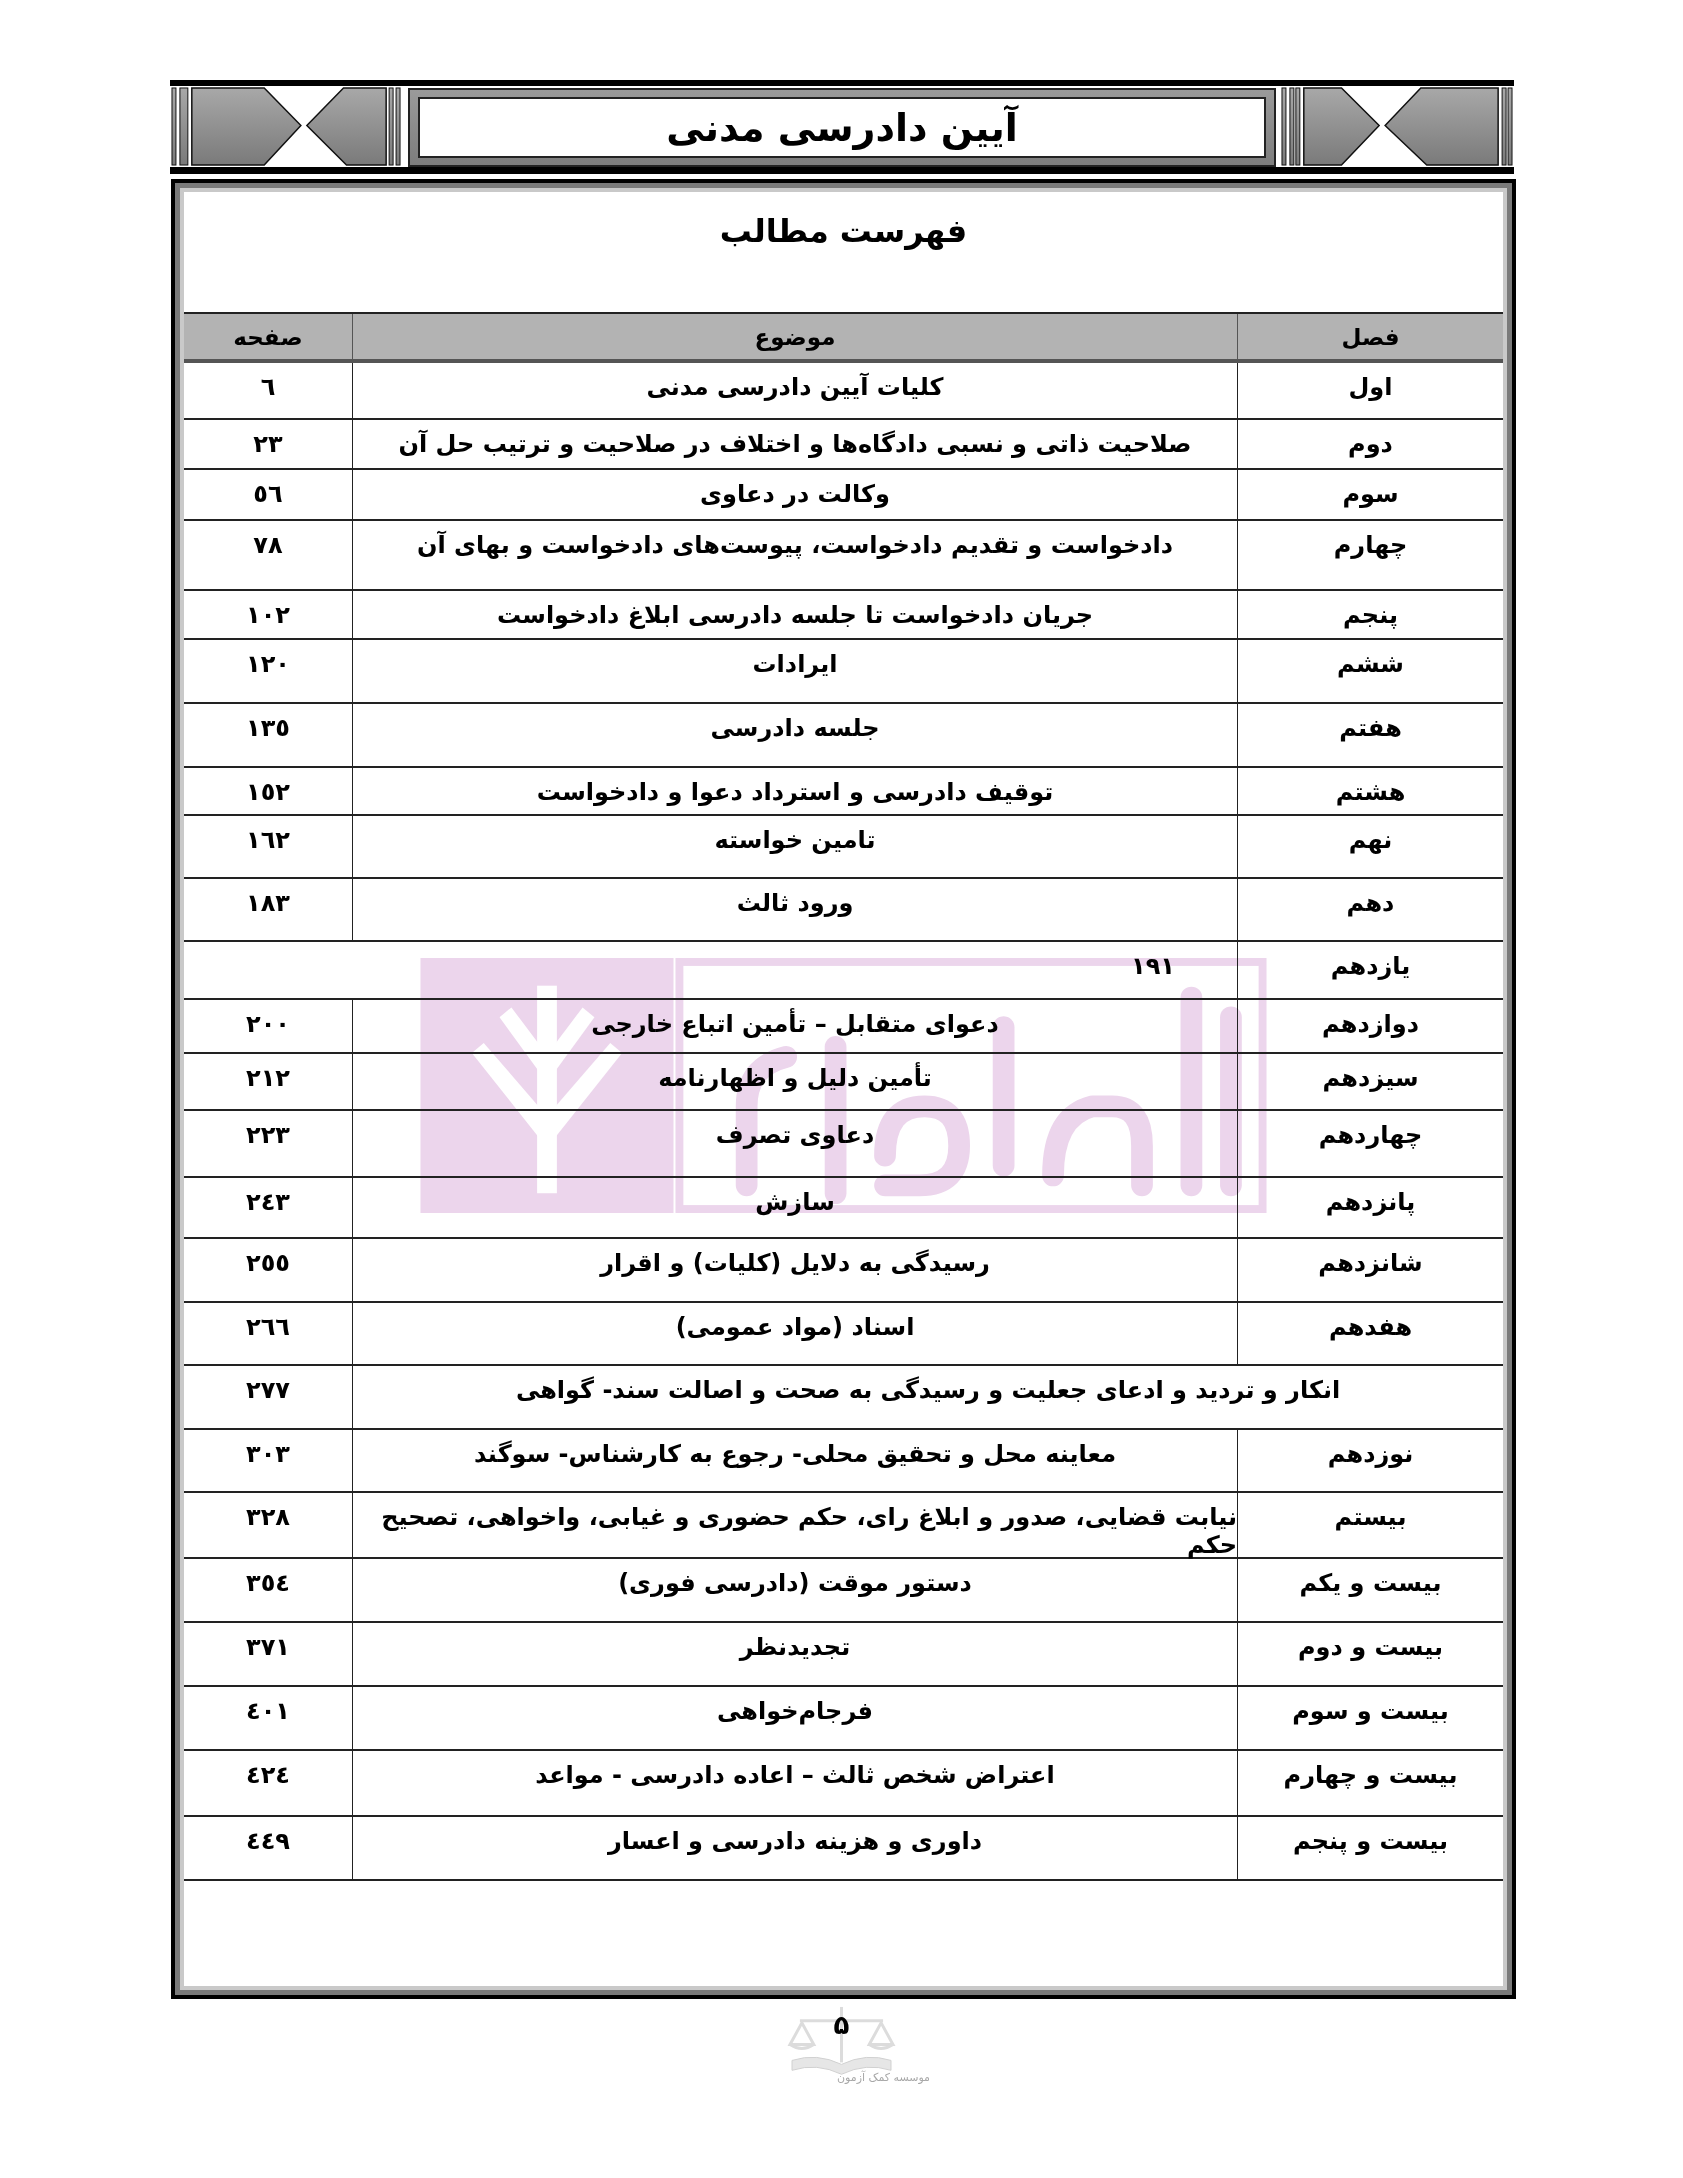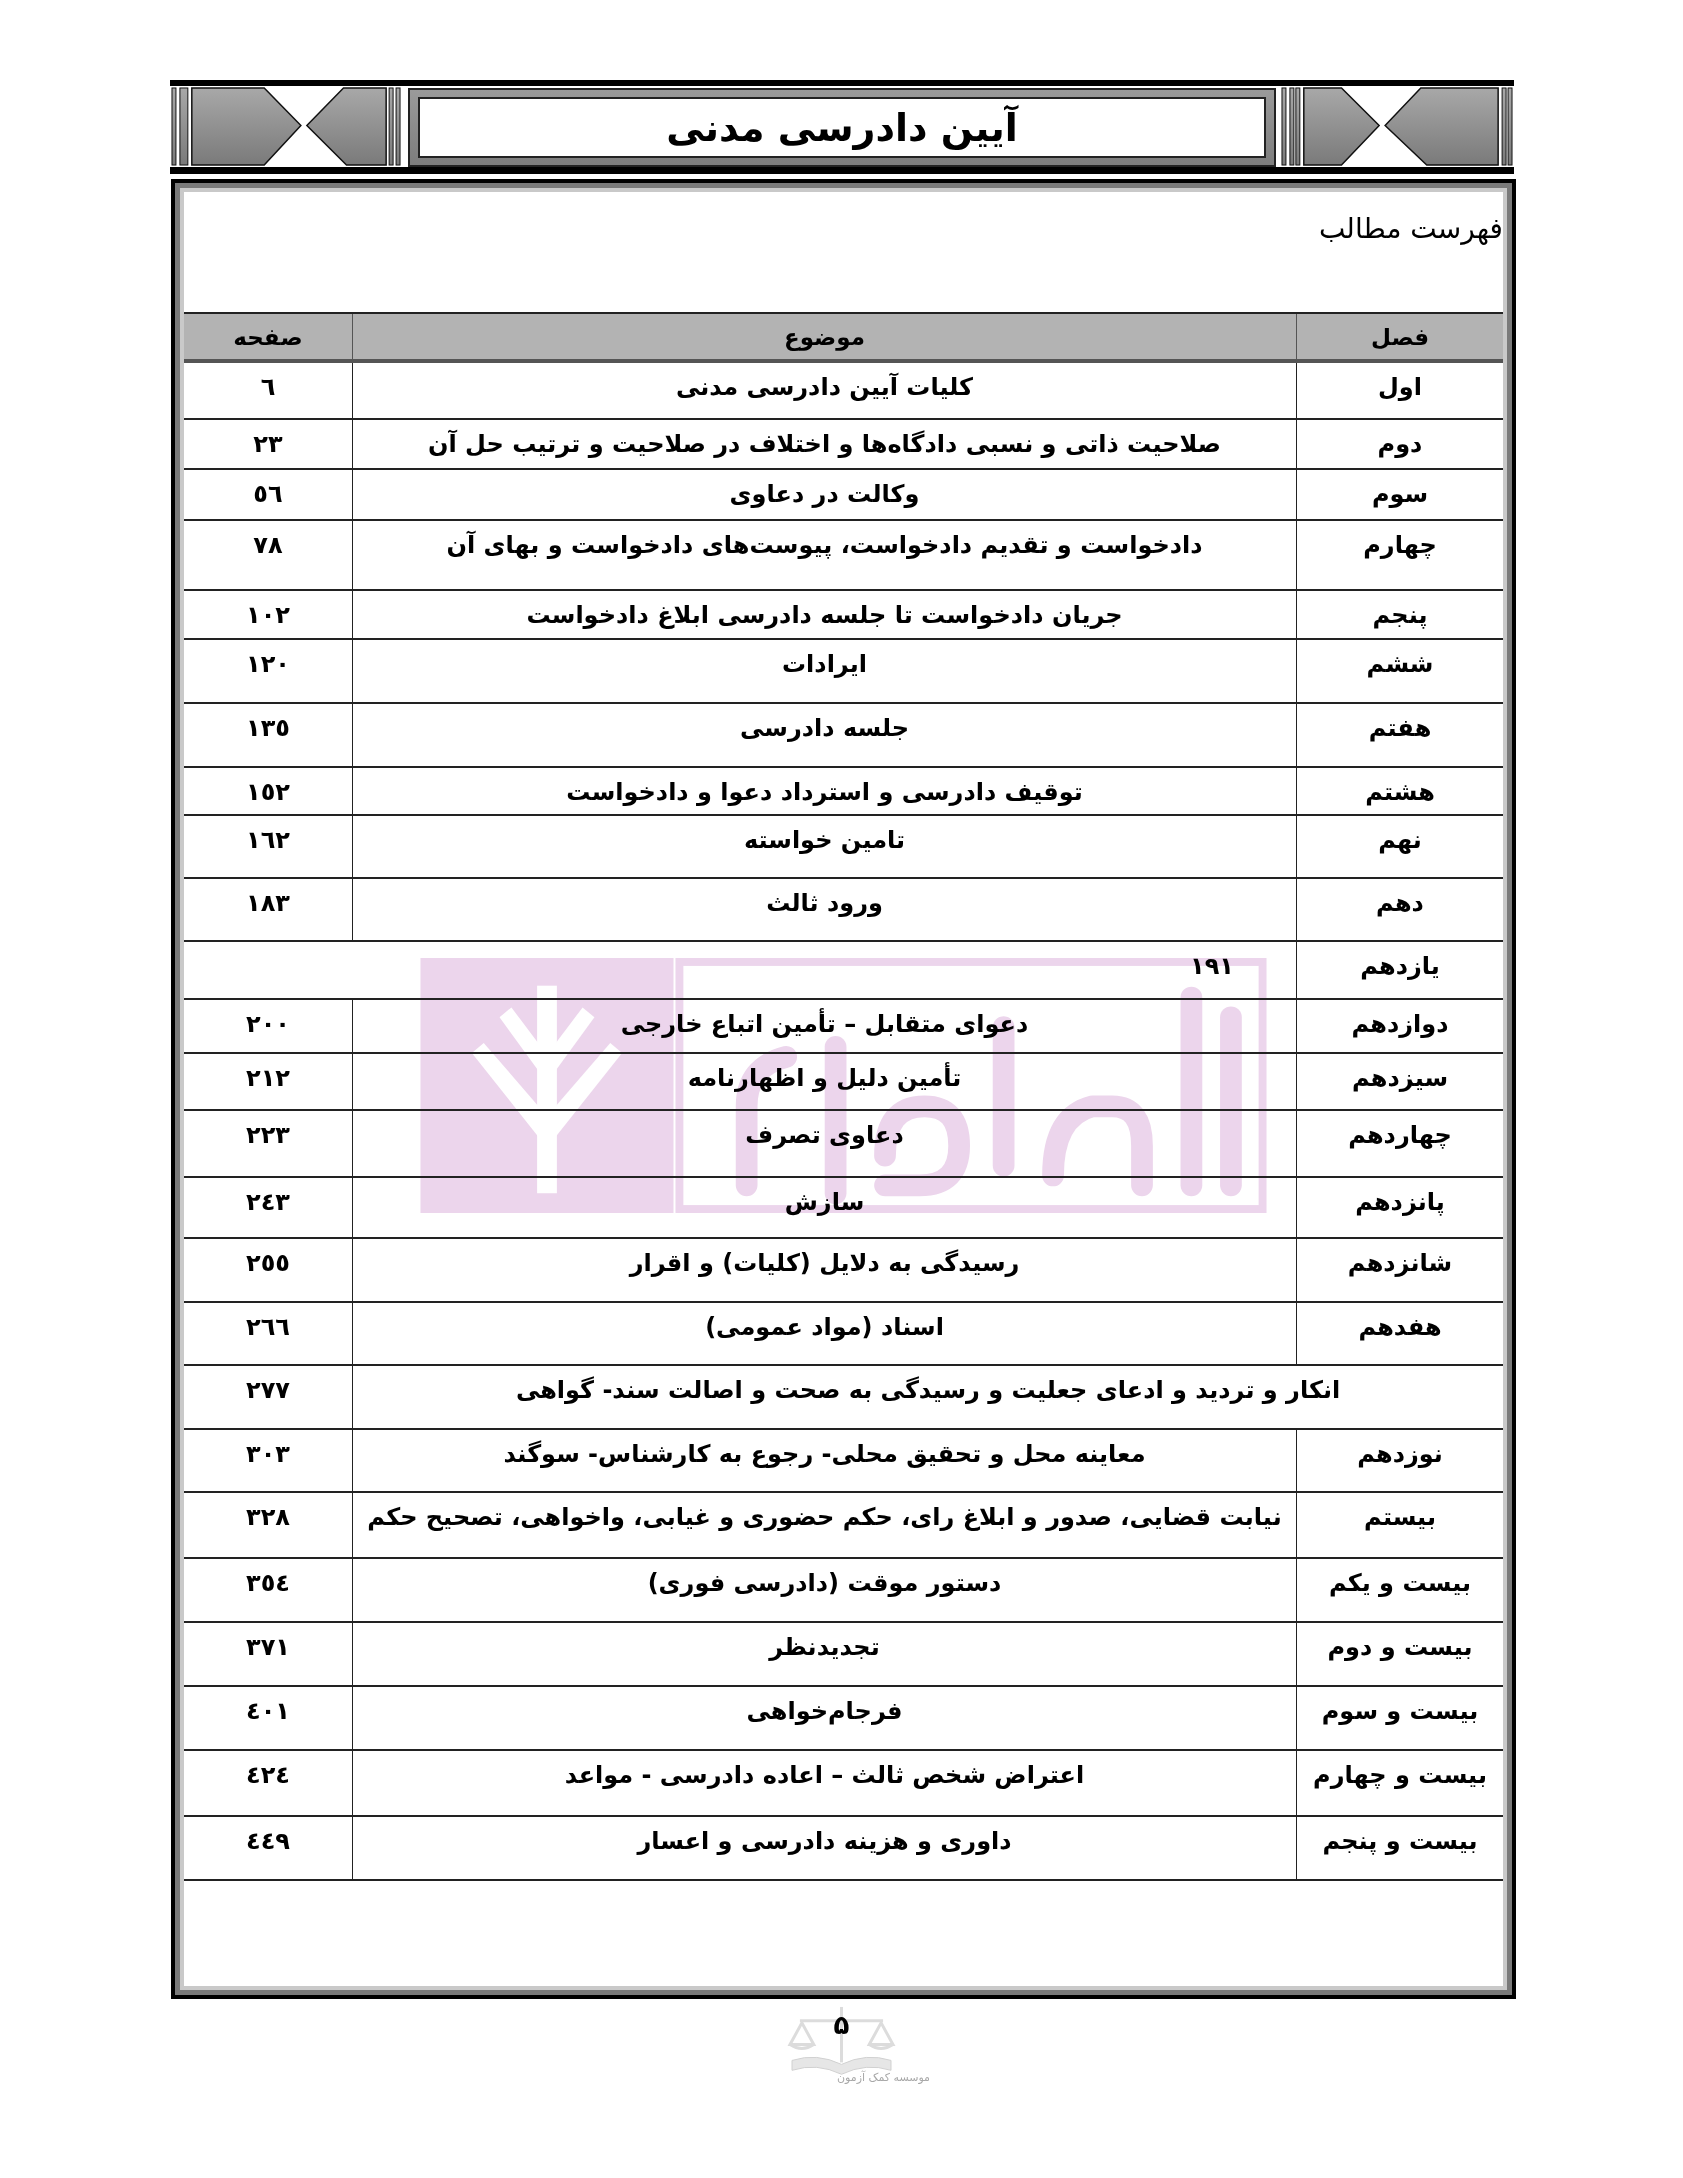--- a/index.html
+++ b/index.html
@@ -20,33 +20,33 @@
   .title-text { font-family: "DejaVu Sans", sans-serif; font-weight: bold; font-size: 38px;
                 direction: rtl; letter-spacing: 0; text-align: center; }
 
   
   .frame { position: absolute; left: 171px; top: 179px; width: 1345px; height: 1820px;
            background: #000; box-sizing: border-box; }
   .frame-gray { position: absolute; left: 4px; top: 4px; right: 4px; bottom: 4px; background: #7a7a7a; }
   .frame-light { position: absolute; left: 9px; top: 9px; right: 9px; bottom: 9px; background: #c9c9c9; }
   .frame-white { position: absolute; left: 13px; top: 13px; right: 13px; bottom: 13px; background: #fff; }
 
-  .toc-title { position: absolute; left: 0; right: 0; top: 20px; text-align: right;
-               font-weight: normal; font-size: 28px; direction: rtl; }
+  .toc-title { position: absolute; left: 0; right: 0; top: 20px; text-align: center;
+               font-weight: bold; font-size: 32px; direction: rtl; }
 
   
   .watermark { position: absolute; left: 236px; top: 766px; width: 847px; height: 255px; z-index: 0; }
 
   
   .toc-table { position: absolute; left: 0; right: 0; top: 120px; z-index: 1; direction: rtl; }
   .row { display: flex; border-bottom: 2px solid #222; box-sizing: border-box; }
   .row.header { background: #b3b3b3; border-top: 2px solid #222; border-bottom: 4px solid #555; }
   .cell { box-sizing: border-box; display: flex; justify-content: center; align-items: flex-start;
           font-weight: bold; font-size: 24px; padding-top: 10px; }
-  .c-chapter { width: 207px; border-left: 1px solid #222; }
+  .c-chapter { width: 266px; border-left: 1px solid #222; }
   .c-topic { flex: 1; border-left: 1px solid #222; }
   .c-page { width: 168px; }
   .row.header .cell { align-items: center; padding-top: 0; font-size: 23px; }
   .row.header .cell.c-chapter, .row.header .cell.c-topic { border-left: 1px solid #555; }
 
   
   .footer-logo { position: absolute; left: 782px; top: 2003px; width: 119px; height: 99px; }
   .page-number { position: absolute; left: 782px; top: 2010px; width: 119px; text-align: center;
                  font-weight: bold; font-size: 26px; z-index: 2; }
   .footer-caption { position: absolute; left: 752px; top: 2071px; width: 178px; text-align: right;

